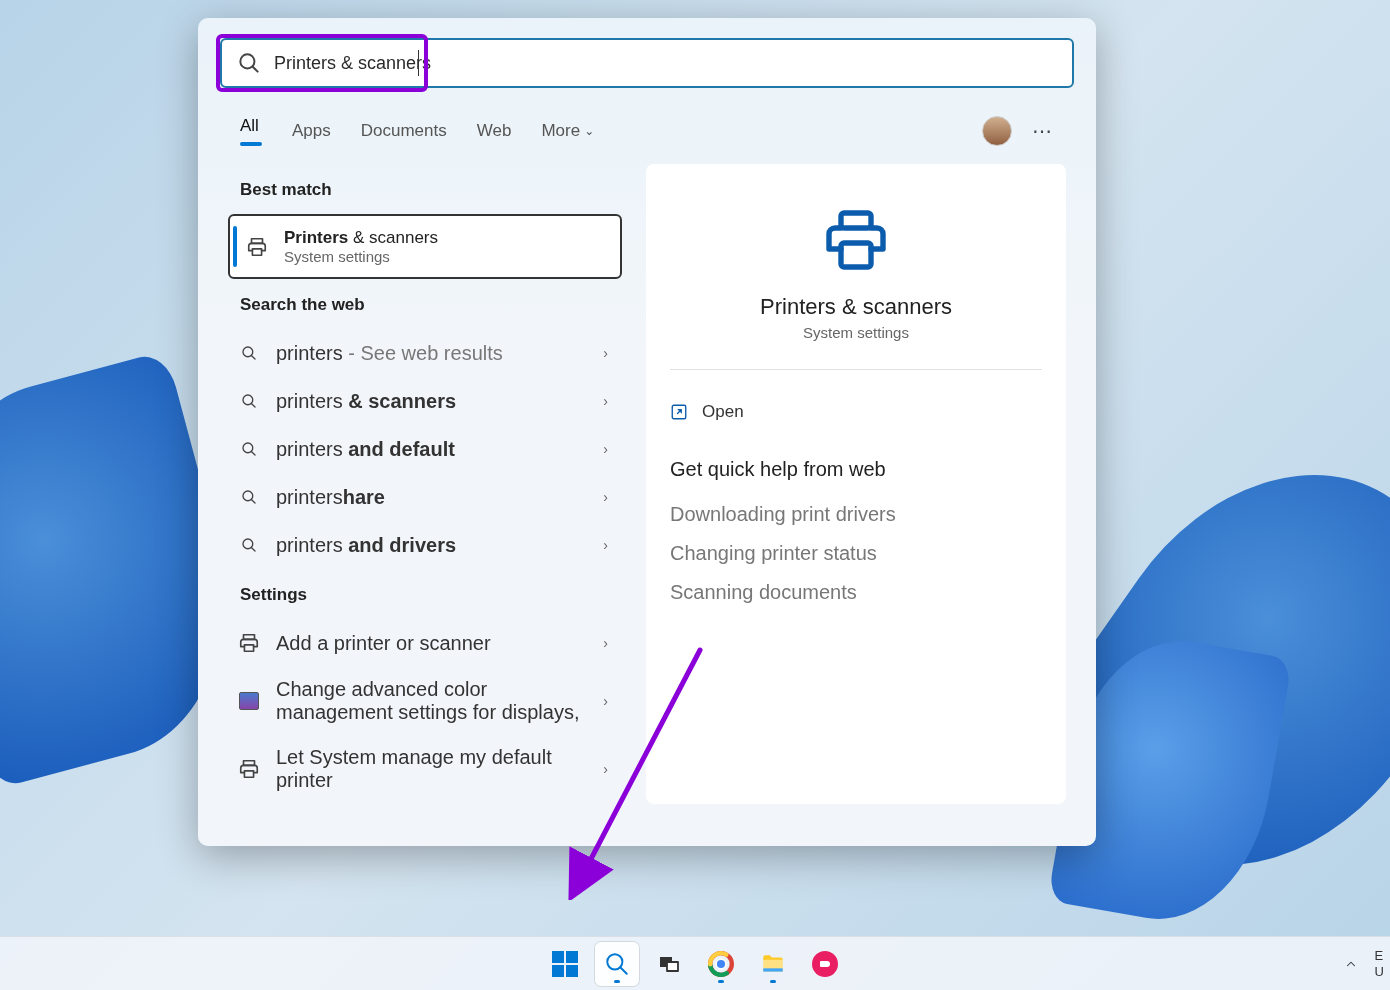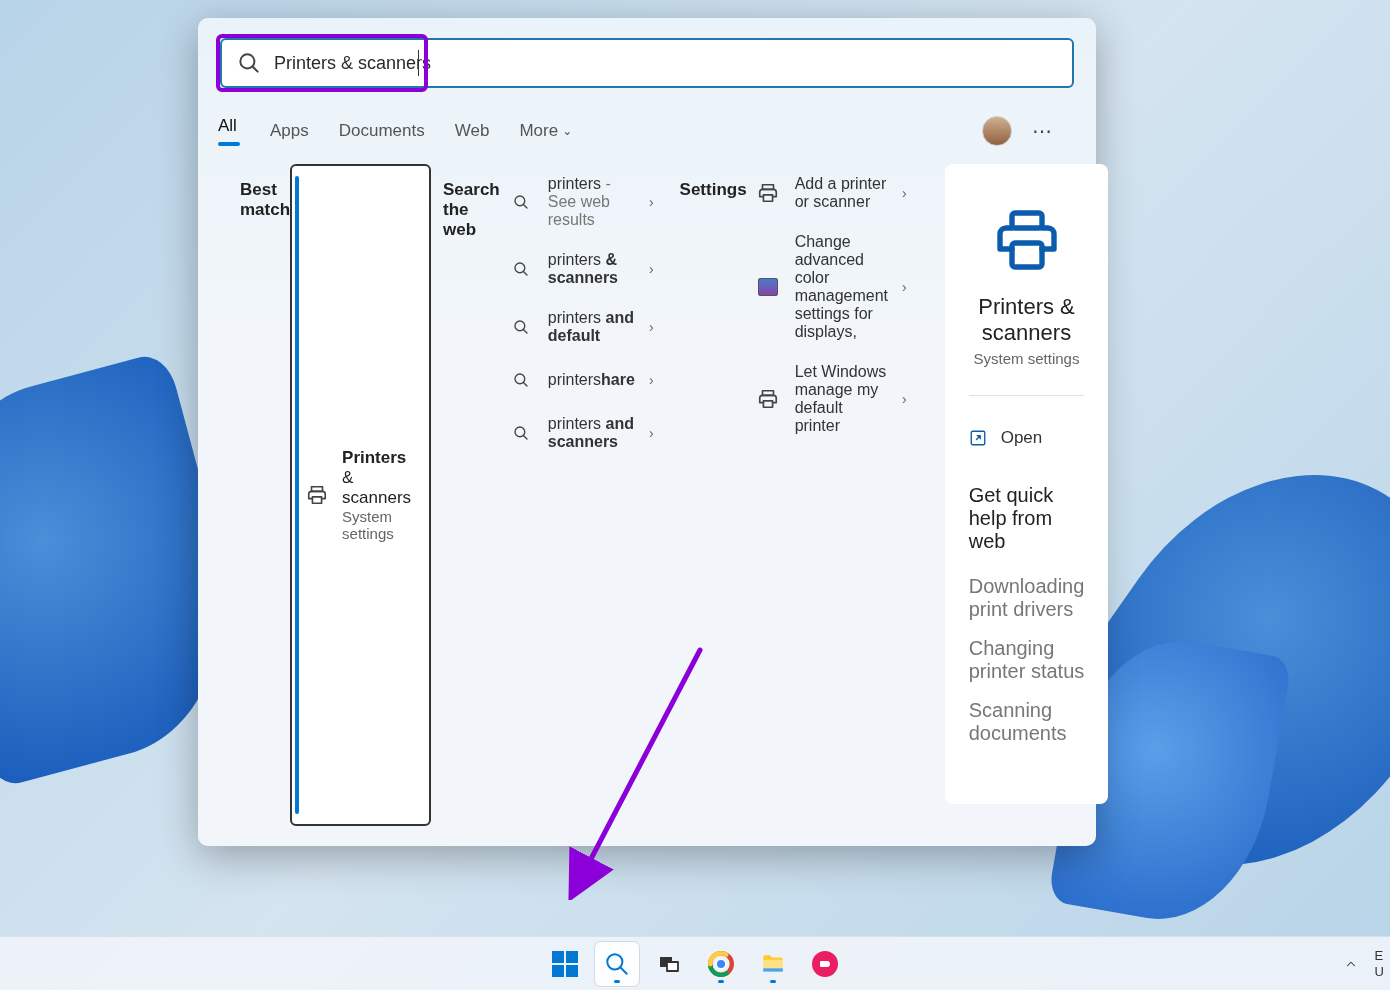--- a/index.html
+++ b/index.html
@@ -62,37 +62,37 @@
   .search-input {
     border: none; outline: none;
     font-size: 18px;
     flex: 1;
     color: #2a2a2a;
     background: transparent;
   }
   .search-cursor { position:absolute; left:198px; top:12px; width:1px; height:26px; background:#333; }
   .tabs {
     display: flex; align-items: center;
-    padding: 10px 42px 0 20px;
+    padding: 10px 42px 0 42px;
     gap: 30px;
   }
   .tab { font-size: 17px; color: #555; padding: 8px 0; cursor: pointer; }
   .tab.active { color: #111; font-weight: 500; }
   .tab.active::after {
     content:""; display:block; width:22px; height:4px; background:#0078d4; margin-top:6px; border-radius:2px;
   }
   .tab-more { display:flex; align-items:center; gap:4px; }
   .tabs-right { margin-left:auto; display:flex; align-items:center; gap:20px; }
   .avatar { width:30px; height:30px; border-radius:50%; background: linear-gradient(#d0b090,#906040); border:1px solid #ccc; }
   .more-btn { font-size:20px; color:#444; letter-spacing:2px; cursor:pointer; }
   
   .body-cols {
     display:flex; flex:1; padding: 10px 30px 20px 30px; gap: 24px;
   }
-  .left-col { flex: 0 0 394px; display:flex; flex-direction:row; }
+  .left-col { flex: 0 0 394px; display:flex; flex-direction:column; }
   .right-col { flex: 1; }
   
   .section-label { font-size:17px; font-weight:600; color:#222; margin: 16px 0 14px 12px; }
   
   .best-match {
     border: 2px solid #333;
     border-radius: 6px;
     background: #fff;
     display:flex; align-items:center;
     padding: 12px 14px;
@@ -106,21 +106,21 @@
   .bm-title b { font-weight:600; }
   .bm-sub { font-size:15px; color:#666; }
   
   .result-item {
     display:flex; align-items:center;
     padding: 11px 14px 11px 8px;
     gap: 14px;
     border-radius:6px;
     cursor:pointer;
   }
-  .result-text { flex:1; font-size:16px; color:#333; }
+  .result-text { flex:1; font-size:20px; color:#333; }
   .result-text .dim { color:#777; }
   .result-text b { font-weight:600; }
   .chev { color:#666; font-size:14px; }
   
   .icon-box { width:26px; height:26px; display:flex; align-items:center; justify-content:center; color:#444; }
   .icon-printer svg { width:22px; height:22px; }
   .icon-search svg { width:18px; height:18px; }
   .icon-display { width:20px; height:18px; background: linear-gradient(#4a7acc, #8844aa); border:1px solid #555; border-radius:2px;}
   
   .preview-card {
@@ -266,21 +266,21 @@
   <span class="result-text">printers<b>hare</b><span class=""></span></span>
   <span class="chev">›</span>
           </div>
           <div class="result-item">
             <span class="icon-box icon-search">
               <svg viewBox="0 0 24 24">
                 <circle cx="10.5" cy="10.5" r="6.5"></circle>
                 <line x1="20" y1="20" x2="15.2" y2="15.2"></line>
               </svg>
             </span>
-  <span class="result-text">printers <b>and scanners</b><span class=""></span></span>
+  <span class="result-text">printers <b>and drivers</b><span class=""></span></span>
   <span class="chev">›</span>
           </div>
         </div>
 
       <div class="section-label">Settings</div>
       <div id="settings-list">
           <div class="result-item">
             <span class="icon-box icon-printer">
               <svg viewBox="0 0 24 24">
                 <rect x="6" y="3" width="12" height="5"></rect>
@@ -301,21 +301,21 @@
           </div>
           <div class="result-item">
             <span class="icon-box icon-printer">
               <svg viewBox="0 0 24 24">
                 <rect x="6" y="3" width="12" height="5"></rect>
                 <path d="M6 8h12a3 3 0 0 1 3 3v5h-4"></path>
                 <path d="M7 16H3v-5a3 3 0 0 1 3-3"></path>
                 <rect x="7" y="14" width="10" height="7"></rect>
               </svg>
             </span>
-            <span class="result-text">Let Windows manage my default printer</span>
+            <span class="result-text">Let System manage my default printer</span>
             <span class="chev">›</span>
           </div>
         </div>
     </div>
 
     <div class="right-col">
       <div class="preview-card">
         <div class="preview-icon-wrap">
           <svg viewBox="0 0 24 24" stroke-width="1.4">
               <rect x="7" y="3" width="10" height="5" rx="1"></rect>

